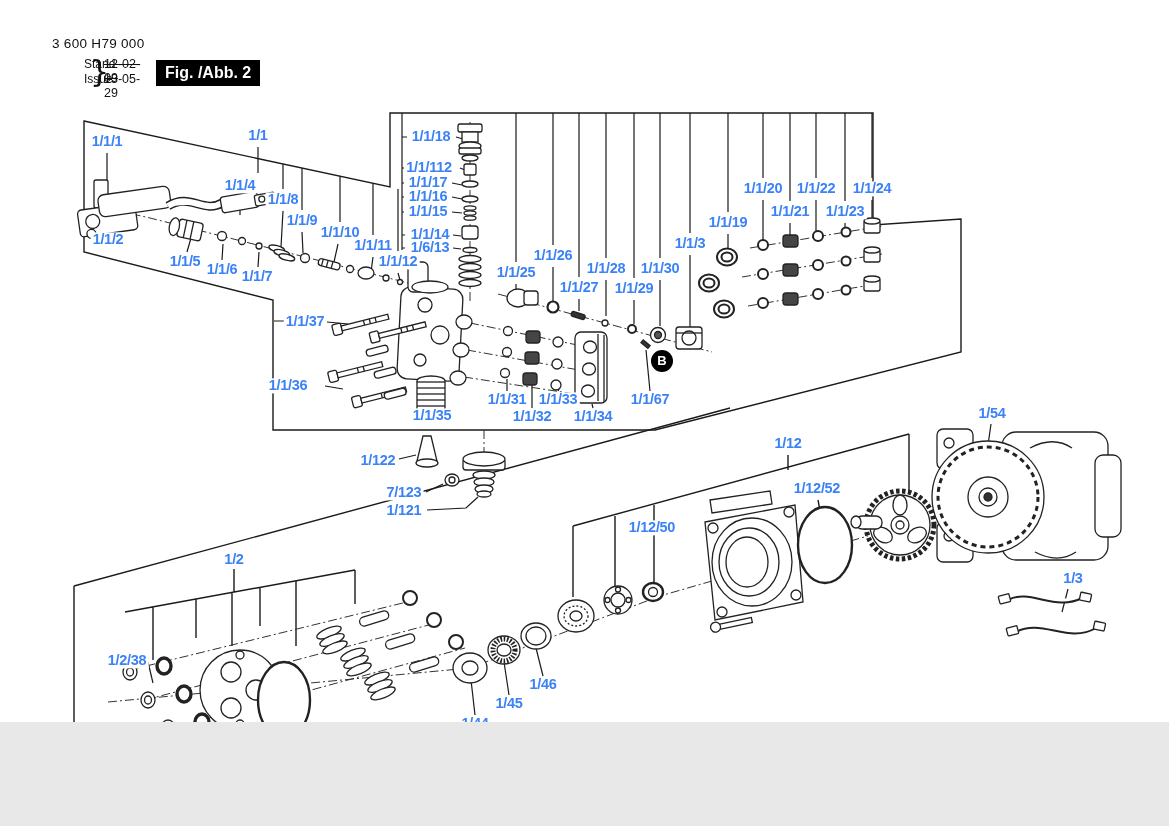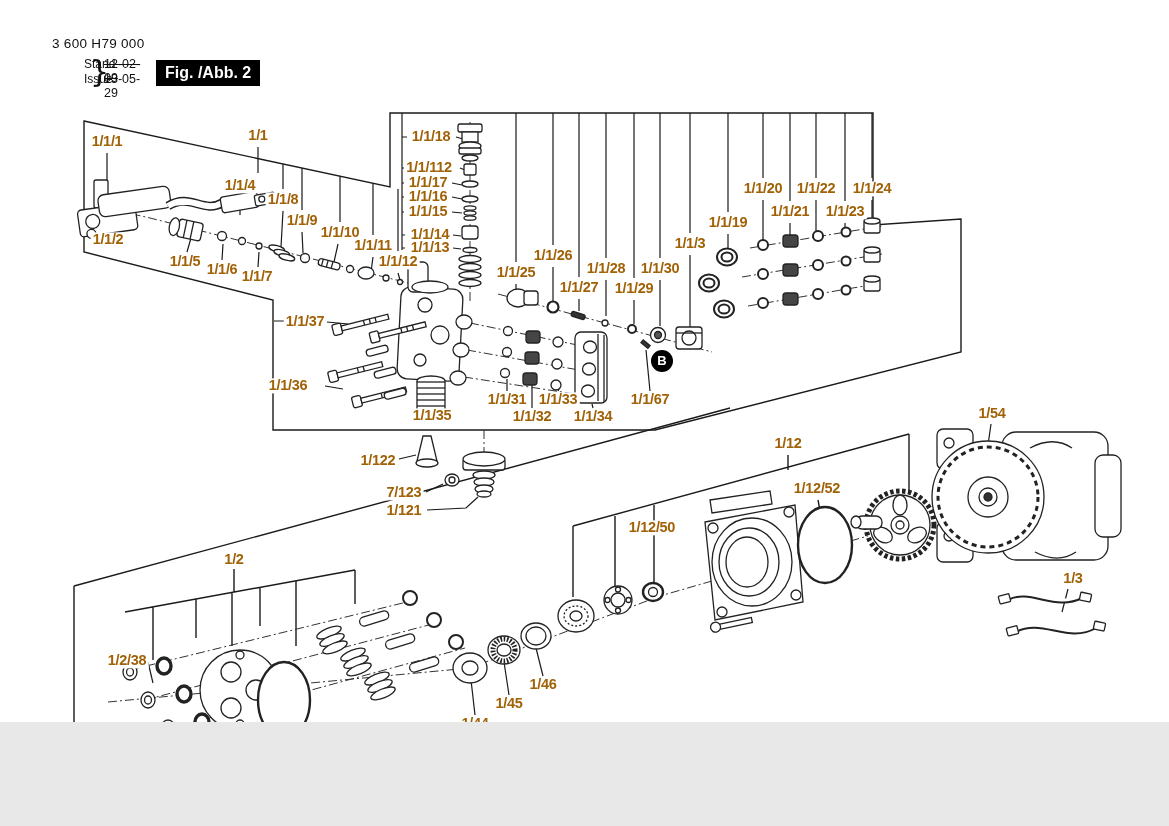--- a/index.html
+++ b/index.html
@@ -1,21 +1,21 @@
 <!DOCTYPE html>
 <html><head>
 <meta charset="utf-8">
 <style>
   html,body{margin:0;padding:0;background:#e8e8e8;}
   #page{position:relative;width:1169px;height:722px;background:#ffffff;overflow:hidden;
         font-family:"Liberation Sans",sans-serif;color:#111;}
   #diagram-svg{position:absolute;left:0;top:0;}
   .part-label{position:absolute;transform:translate(-50%,-50%);background:#fff;
         padding:0 2px;font:700 14.5px/1.05 "Liberation Sans",sans-serif;
-        letter-spacing:-.3px;white-space:nowrap;color:#a16207;}
+        letter-spacing:-.3px;white-space:nowrap;color:#3b82f6;}
   #header{position:absolute;left:52px;top:36px;}
   #part-number{font:400 13.5px "Liberation Sans",sans-serif;letter-spacing:.3px;}
   #revision{position:relative;margin-top:6px;height:34px;font:400 12px "Liberation Sans",sans-serif;}
   .rev-word{position:absolute;left:16px;margin-left:16px;}
   #stand-label{top:0;}
   #issue-label{top:15px;}
   #rev-brace{position:absolute;left:38px;top:-2px;font:400 30px/34px "DejaVu Sans",sans-serif;}
   .rev-date{position:absolute;left:52px;font:400 12.5px "Liberation Sans",sans-serif;}
   #stand-date{top:0;text-decoration:line-through;}
   #issue-date{top:15px;}
@@ -446,21 +446,21 @@
       <div class="part-label" style="left: 108px; top: 240px;">1/1/2</div>
       <div class="part-label" style="left: 185px; top: 262px;">1/1/5</div>
       <div class="part-label" style="left: 222px; top: 270px;">1/1/6</div>
       <div class="part-label" style="left: 257px; top: 277px;">1/1/7</div>
       <div class="part-label" style="left: 431px; top: 137px;">1/1/18</div>
       <div class="part-label" style="left: 429px; top: 168px;">1/1/112</div>
       <div class="part-label" style="left: 428px; top: 183px;">1/1/17</div>
       <div class="part-label" style="left: 428px; top: 197px;">1/1/16</div>
       <div class="part-label" style="left: 428px; top: 212px;">1/1/15</div>
       <div class="part-label" style="left: 430px; top: 235px;">1/1/14</div>
-      <div class="part-label" style="left: 430px; top: 248px;">1/1/13</div>
+      <div class="part-label" style="left: 430px; top: 248px;">1/6/13</div>
       <div class="part-label" style="left: 516px; top: 273px;">1/1/25</div>
       <div class="part-label" style="left: 553px; top: 256px;">1/1/26</div>
       <div class="part-label" style="left: 579px; top: 288px;">1/1/27</div>
       <div class="part-label" style="left: 606px; top: 269px;">1/1/28</div>
       <div class="part-label" style="left: 634px; top: 289px;">1/1/29</div>
       <div class="part-label" style="left: 660px; top: 269px;">1/1/30</div>
       <div class="part-label" style="left: 690px; top: 244px; text-align: right;">1/1/3</div>
       <div class="part-label" style="left: 728px; top: 223px;">1/1/19</div>
       <div class="part-label" style="left: 763px; top: 189px;">1/1/20</div>
       <div class="part-label" style="left: 790px; top: 212px;">1/1/21</div>

